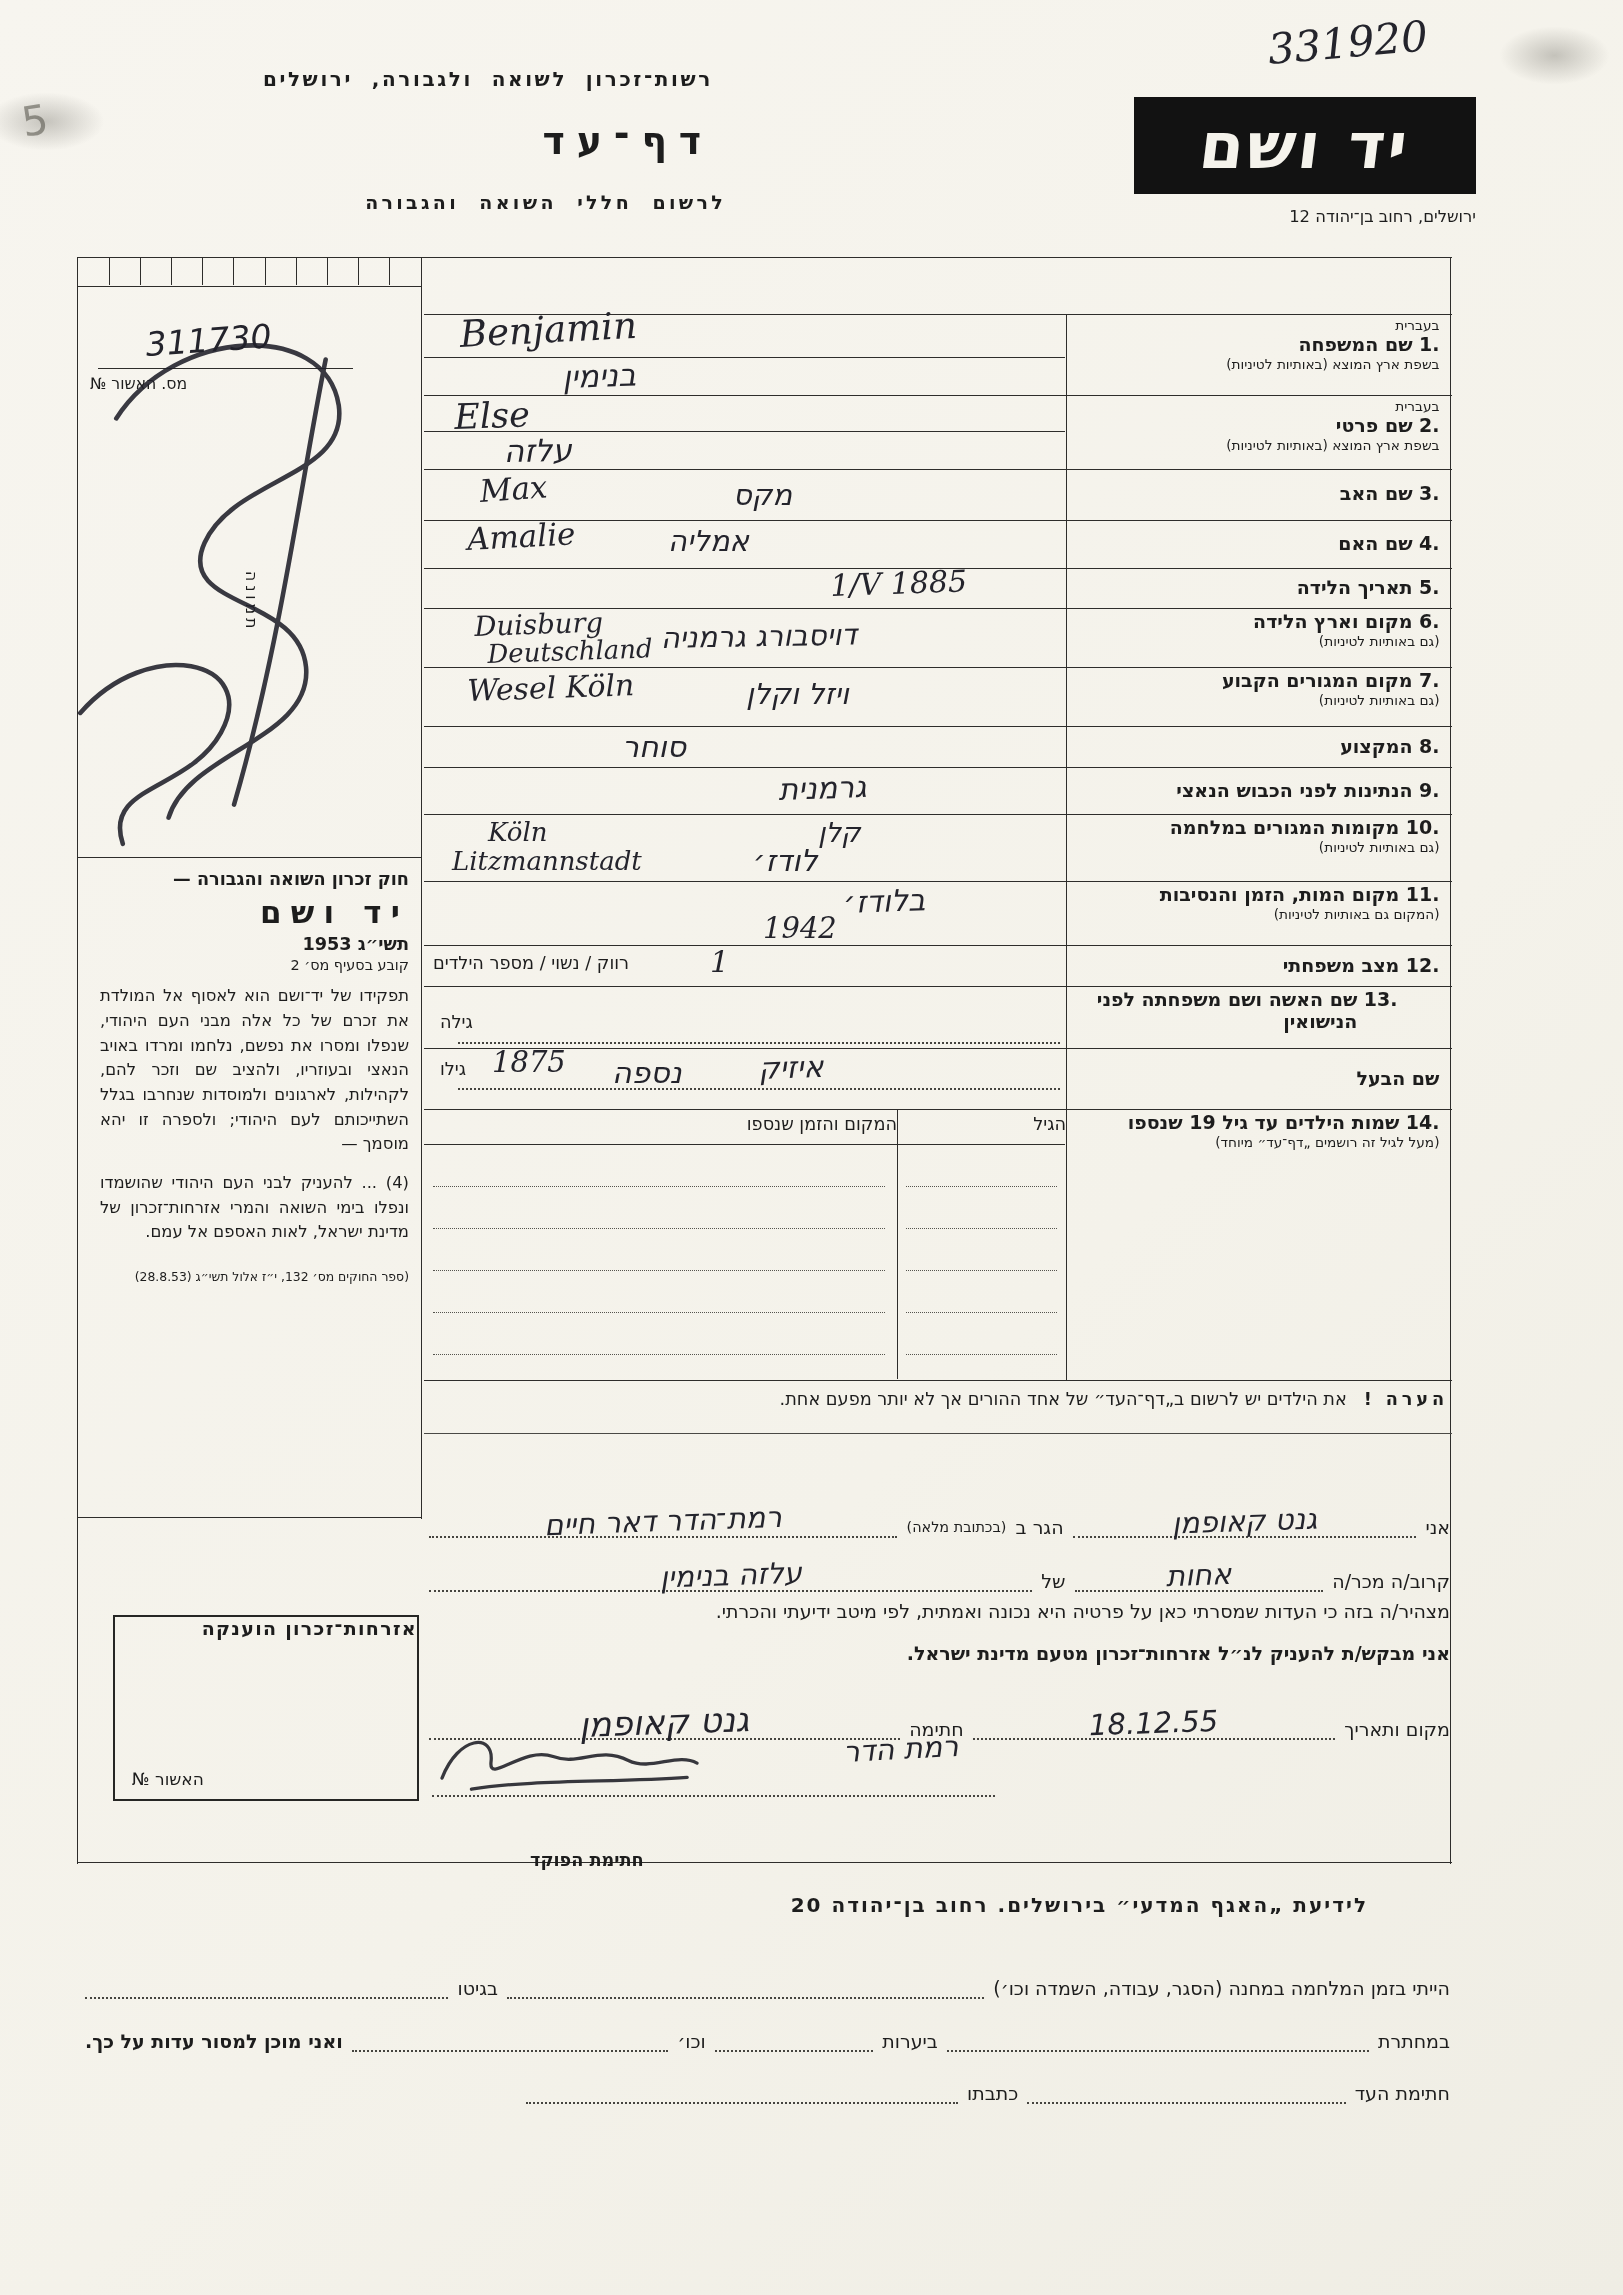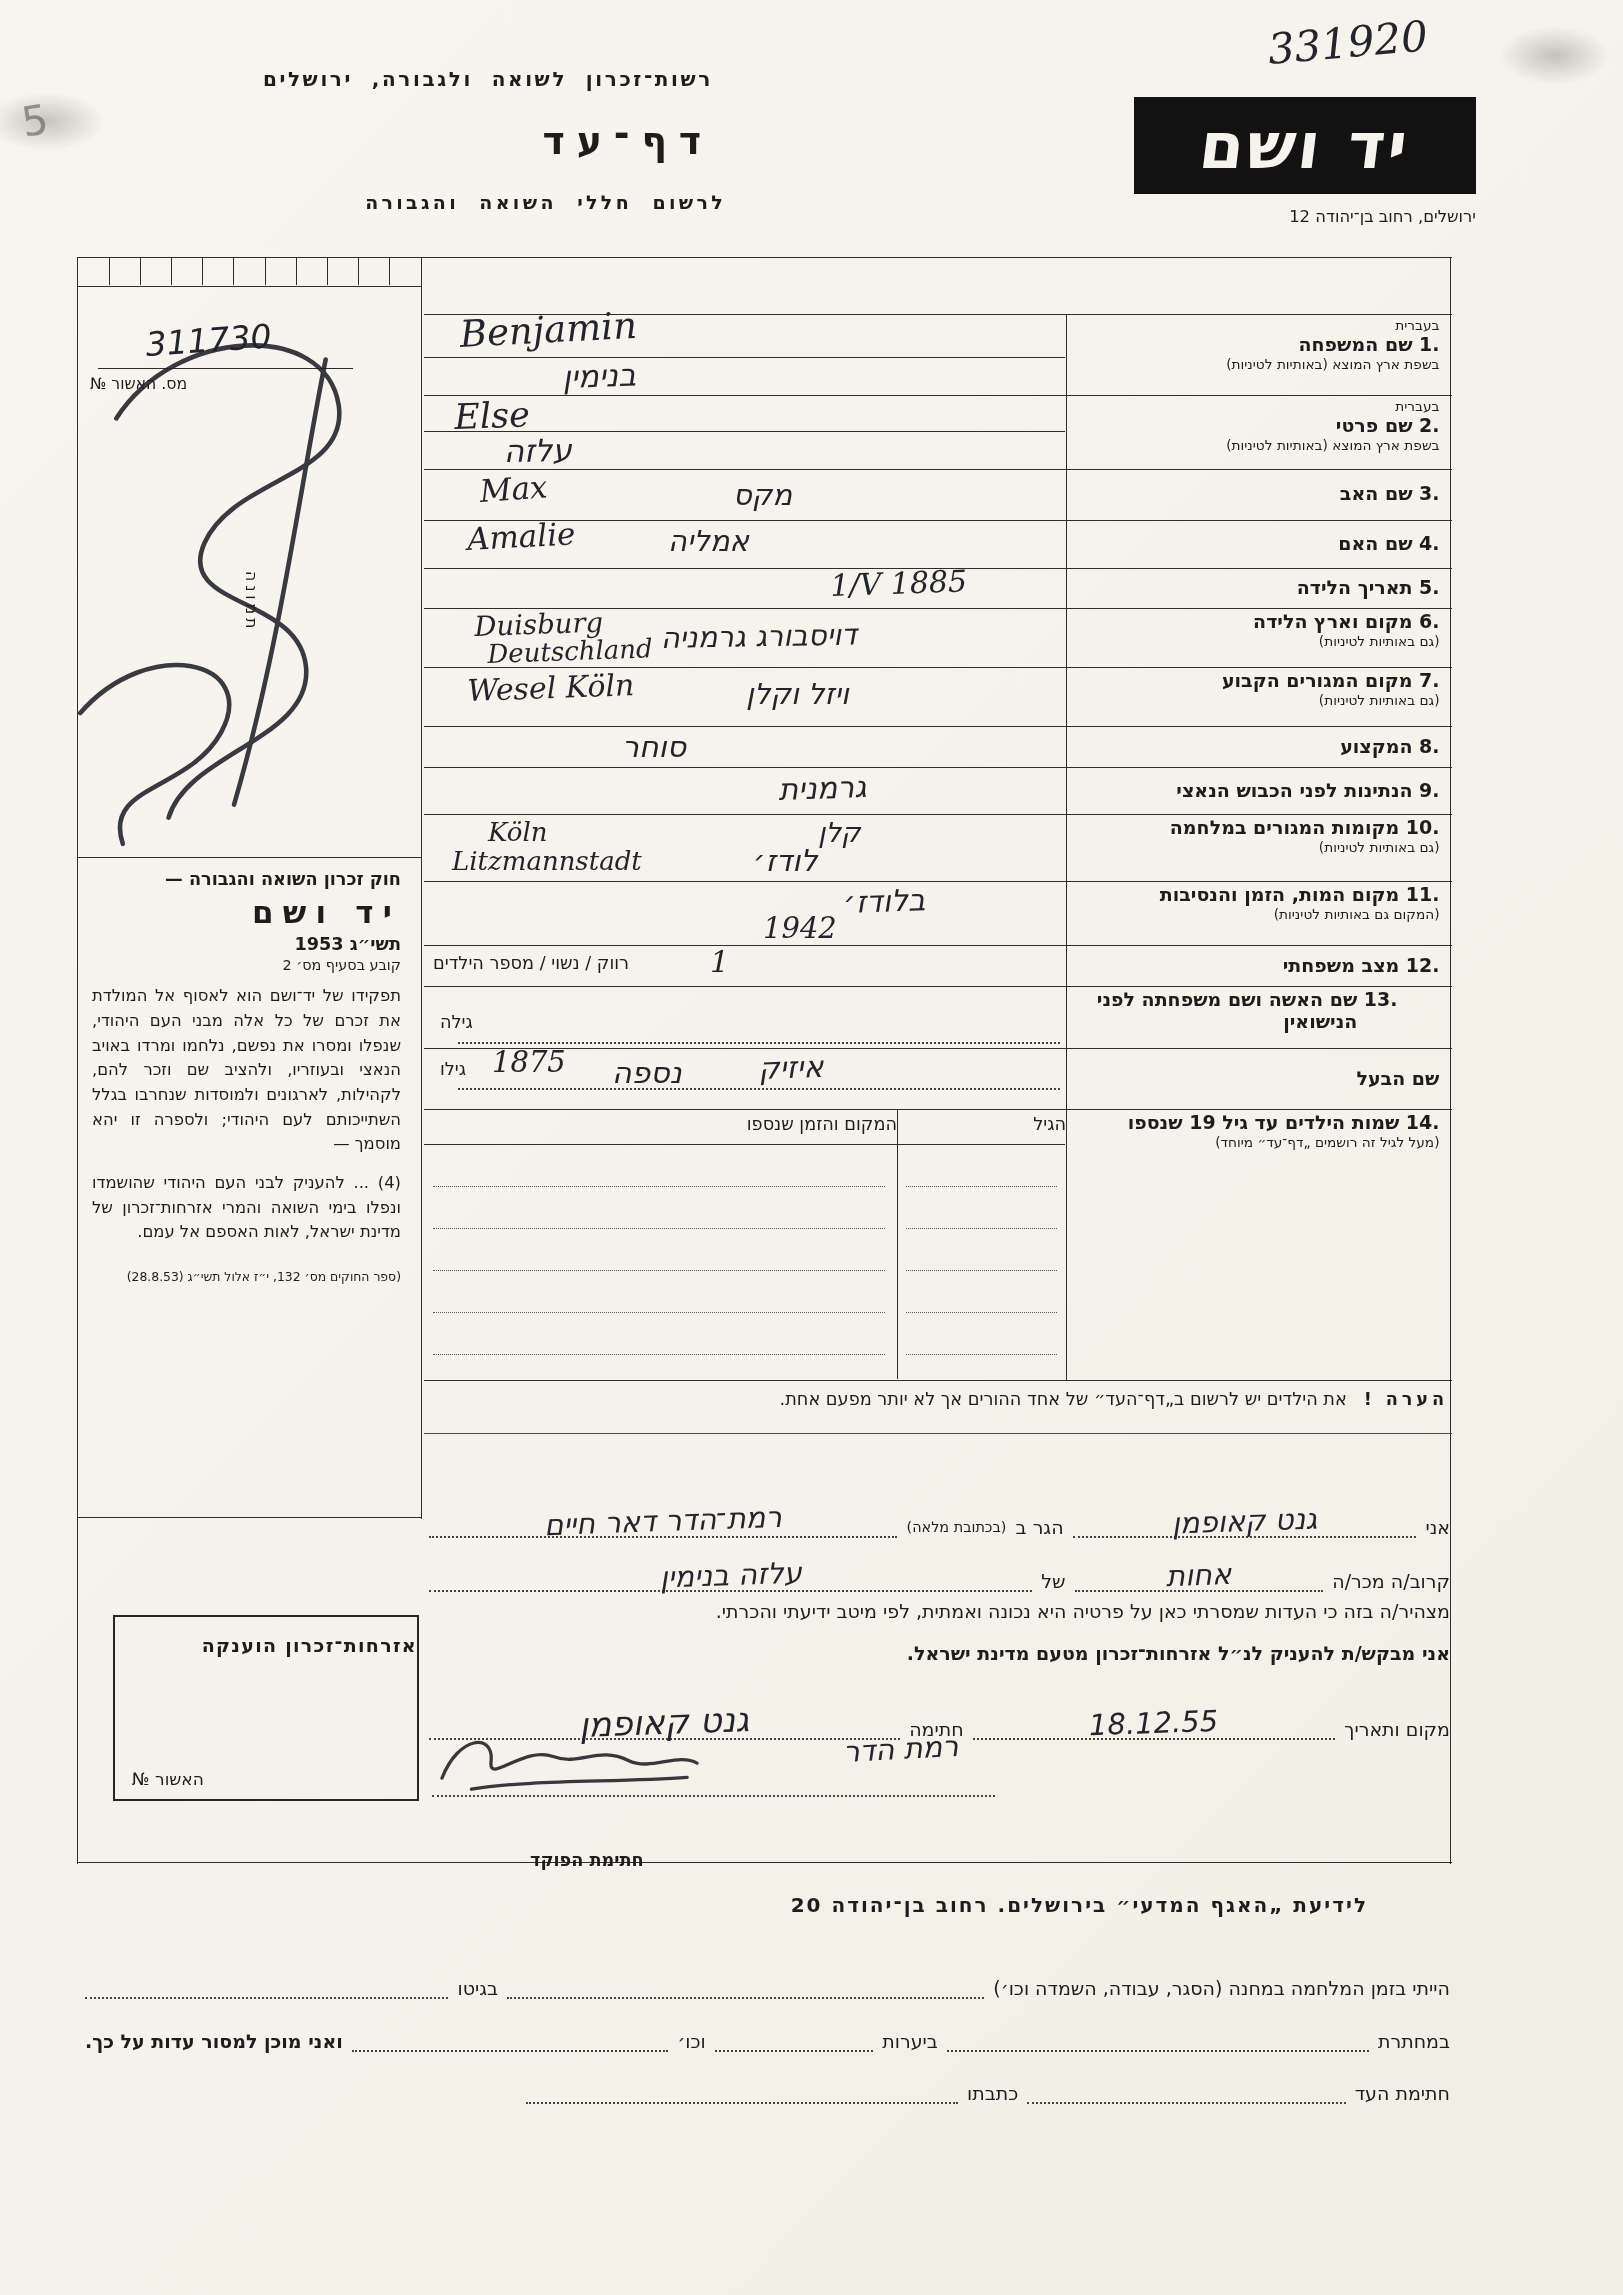--- a/index.html
+++ b/index.html
@@ -139,21 +139,21 @@
 
   <div class="abs" style="left:261px;top:571px;font-size:15.7px;letter-spacing:3.9px;transform:rotate(90deg);transform-origin:left top;">תמונה</div>
   <svg class="abs" style="left:18.3px;top:281px;" width="419" height="589" viewBox="0 0 640 900">
     <g fill="none" stroke="#20202a" stroke-width="7" stroke-linecap="round" opacity="0.88">
       <path d="M150 210 C 240 70, 470 60, 490 190 C 505 300, 330 300, 285 400 C 240 500, 430 480, 440 590 C 450 700, 260 720, 230 820"></path>
       <path d="M95 660 C 200 540, 370 580, 310 690 C 260 780, 130 770, 160 860"></path>
       <path d="M470 120 C 430 320, 400 560, 330 800"></path>
     </g>
   </svg>
 
-  <div class="abs rtl" style="left:92px;top:869px;width:309px;">
+  <div class="abs rtl" style="left:100px;top:869px;width:309px;">
     <div class="ctr" style="font-size:17.7px;font-weight:bold;">חוק זכרון השואה והגבורה —</div>
     <div class="ctr" style="font-size:31px;font-weight:bold;letter-spacing:9.2px;margin-top:5.2px;">יד ושם</div>
     <div class="ctr" style="font-size:17.7px;font-weight:bold;margin-top:3.9px;">תשי״ג 1953</div>
     <div class="ctr" style="font-size:14.4px;margin-top:2.6px;">קובע בסעיף מס׳ 2</div>
     <div style="font-size:16.4px;line-height:1.5;text-align:justify;margin-top:11.8px;">תפקידו של יד־ושם הוא לאסוף אל המולדת את זכרם של כל אלה מבני העם היהודי, שנפלו ומסרו את נפשם, נלחמו ומרדו באויב הנאצי ובעוזריו, ולהציב שם וזכר להם, לקהילות, לארגונים ולמוסדות שנחרבו בגלל השתייכותם לעם היהודי; ולספרה זו יהא מוסמך —</div>
     <div style="font-size:16.4px;line-height:1.5;text-align:justify;margin-top:14.4px;">(4) ... להעניק לבני העם היהודי שהושמדו ונפלו בימי השואה והמרי אזרחות־זכרון של מדינת ישראל, לאות האספם אל עמם.</div>
     <div class="ctr" style="font-size:12.4px;margin-top:23.6px;">(ספר החוקים מס׳ 132, י״ז אלול תשי״ג (28.8.53)</div>
   </div>
 
   <div class="lrow" style="top:314px;height:81px;">
@@ -334,21 +334,21 @@
   <div class="hw hwh" style="left:844px;top:1735px;font-size:29px;transform:rotate(-3deg);">רמת הדר</div>
   <svg class="abs" style="left:432px;top:1716px;" width="275" height="85" viewBox="0 0 420 130">
     <g fill="none" stroke="#23232b" stroke-width="5" stroke-linecap="round" opacity="0.9">
       <path d="M15 95 C 40 30, 95 25, 90 70 C 86 105, 140 45, 185 62 C 225 77, 255 45, 300 68 C 335 85, 375 55, 405 72"></path>
       <path d="M60 112 C 150 97, 280 102, 390 94"></path>
     </g>
   </svg>
   <div class="abs rtl bold" style="left:530px;top:1850px;font-size:17.7px;">חתימת הפוקד</div>
 
   <div class="boxed" style="left:113px;top:1615px;width:302px;height:182px;">
-    <div class="rtl ctr bold" style="font-size:19px;margin-top:17px;letter-spacing:1.3px;">אזרחות־זכרון הוענקה</div>
+    <div class="rtl ctr bold" style="font-size:19px;letter-spacing:1.3px;">אזרחות־זכרון הוענקה</div>
     <div class="rtl" style="position:absolute;left:17px;bottom:10.5px;font-size:17px;">
       <span>האשור</span>&nbsp;<span>№</span>
     </div>
   </div>
 
   <div class="abs rtl ctr bold" style="left:622px;top:1893px;width:746px;font-size:20px;letter-spacing:2px;">לידיעת „האגף המדעי״ בירושלים. רחוב בן־יהודה 20</div>
 
   <div class="decl" style="left:85px;width:1365px;top:1960px;height:39px;">
     <span class="blab">הייתי בזמן המלחמה במחנה (הסגר, עבודה, השמדה וכו׳)</span>
     <span class="dfill" style="flex:2.1;"></span>

